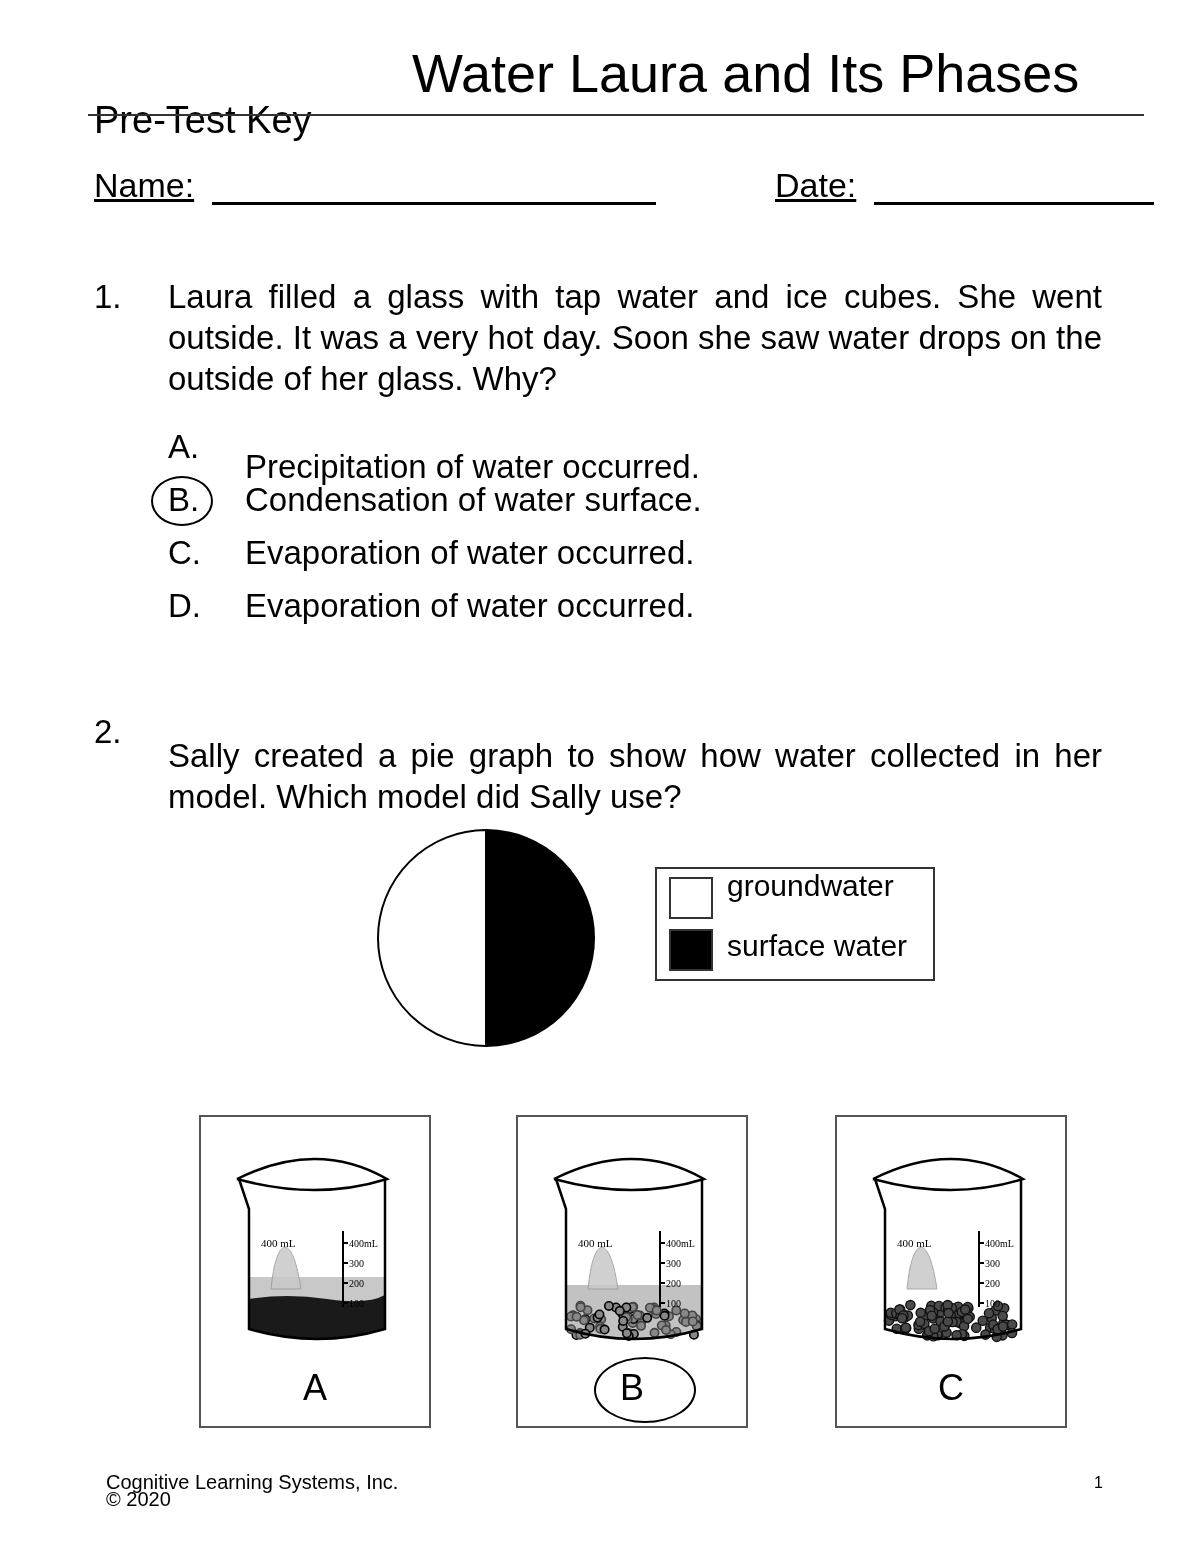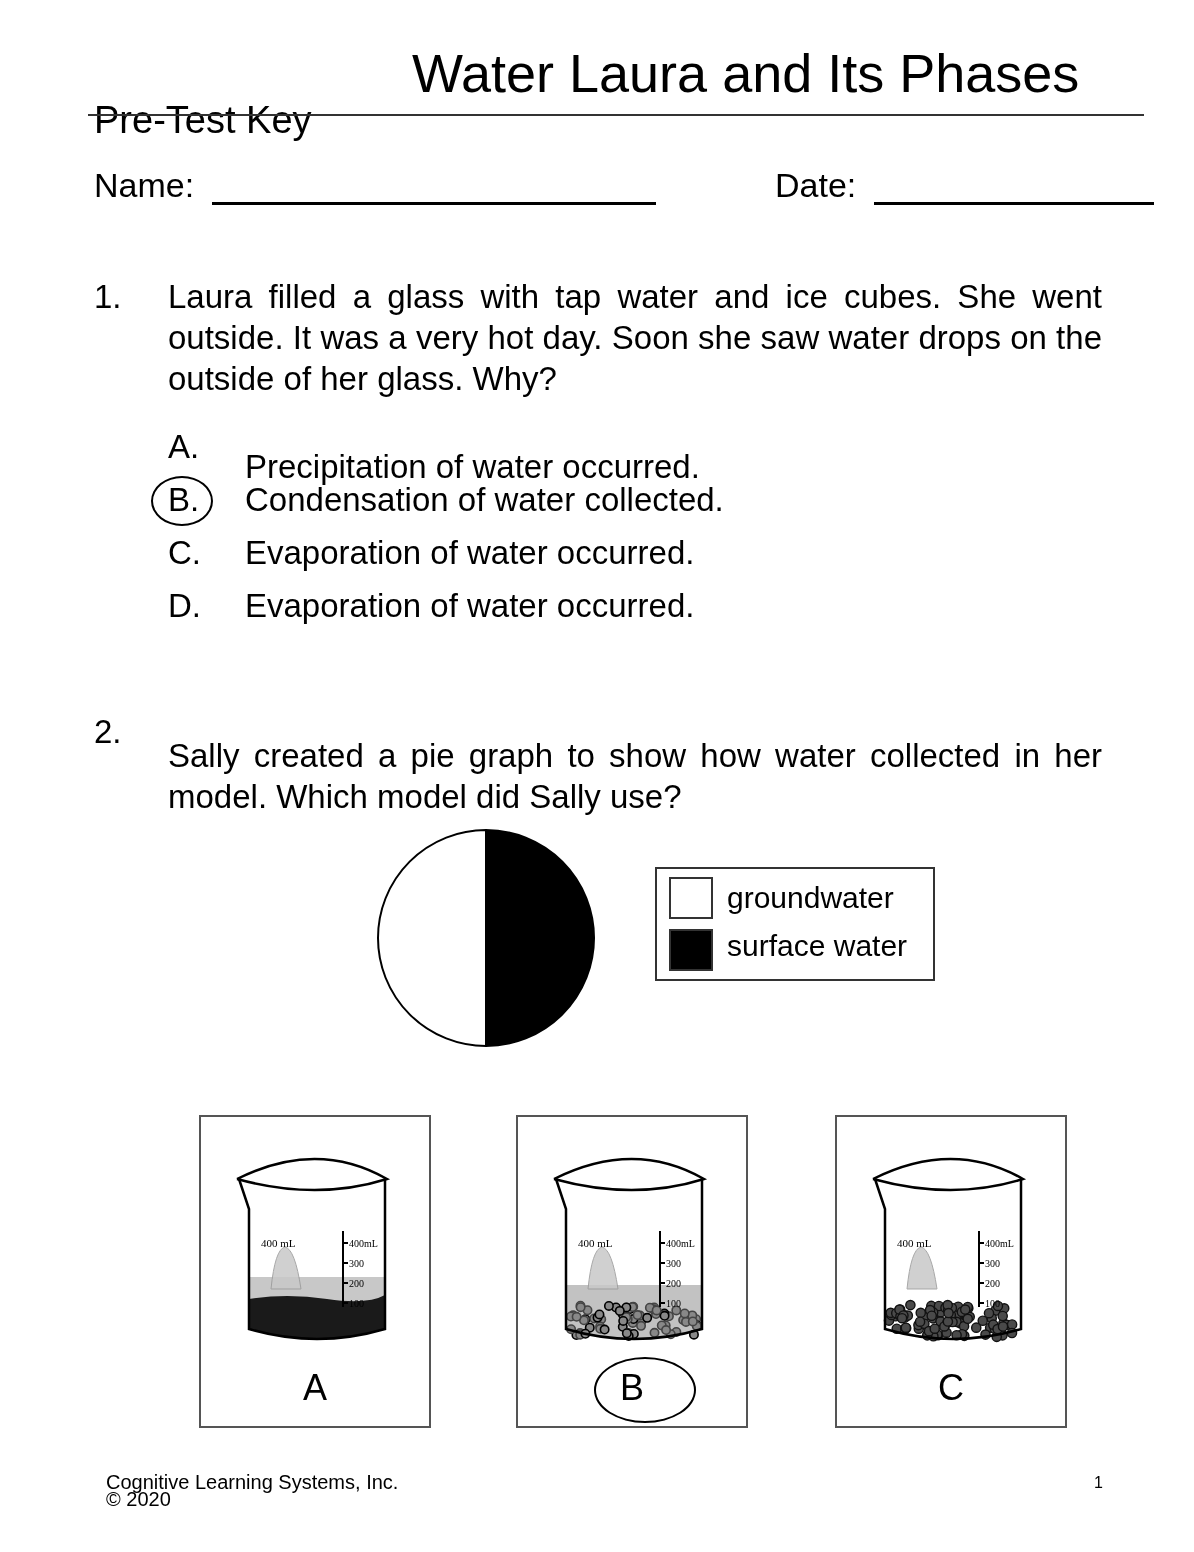--- a/index.html
+++ b/index.html
@@ -1,21 +1,21 @@
 <!DOCTYPE html>
 <html><head>
 <meta charset="utf-8">
 <style>
   html, body { margin:0; padding:0; background:#fff; }
   body { width:1194px; height:1552px; position:relative; font-family:"Liberation Sans", sans-serif; color:#000; overflow:hidden; }
   .abs { position:absolute; }
   .hdr-sub { left:94px; top:70px; font-size:38px;margin-top:29px; }
   .hdr-title { left:412px; top:42px; font-size:54px; }
   .rule { left:88px; top:114px; width:1056px; height:2px; background:#333; }
-  .field { top:166px; font-size:34px; }
+  .field { top:166px; font-size:34px;text-decoration:underline; }
   .blank { display:inline-block; border-bottom:3px solid #000; vertical-align:bottom; margin-left:18px; height:30px; }
   .q { font-size:33px; line-height:41px; }
   .qnum { left:94px; }
   .qtext { left:168px; width:934px; text-align:justify; text-align-last:left; }
   .opt { font-size:33px; }
   .optl { left:168px; }
   .optt { left:245px; }
   .circle-b { left:151px; top:476px; width:58px; height:46px; border:2px solid #000; border-radius:50%; }
   .legend { left:655px; top:867px; width:280px; height:114px; border:2px solid #333; box-sizing:border-box; }
   .sw { left:12px; width:44px; height:42px; box-sizing:border-box; border:2px solid #333; }
@@ -40,37 +40,37 @@
   <span>Date:</span><span class="blank" style="width:280px;"></span>
 </div>
 
 <div class="abs q qnum" style="top:276px;">1.</div>
 <div class="abs q qtext" style="top:276px;">Laura filled a glass with tap water and ice cubes.  She went outside.  It was a very hot day.  Soon she saw water drops on the outside of her glass.  Why?</div>
 
 <div class="abs circle-b"></div>
 <div class="abs opt optl" style="top:428px;">A.</div>
 <div class="abs opt optt" style="top:428px;margin-top:20px;">Precipitation of water occurred.</div>
 <div class="abs opt optl" style="top:481px;">B.</div>
-<div class="abs opt optt" style="top:481px;">Condensation of water collected.</div>
+<div class="abs opt optt" style="top:481px;">Condensation of water surface.</div>
 <div class="abs opt optl" style="top:534px;">C.</div>
 <div class="abs opt optt" style="top:534px;">Evaporation of water occurred.</div>
 <div class="abs opt optl" style="top:587px;">D.</div>
 <div class="abs opt optt" style="top:587px;">Evaporation of water occurred.</div>
 
 <div class="abs q qnum" style="top:711px;">2.</div>
 <div class="abs q qtext" style="top:711px;margin-top:24px;">Sally created a pie graph to show how water collected in her model.  Which model did Sally use?</div>
 
 <svg class="abs" id="pie" style="left:370px; top:822px;" width="232" height="232">
     <path d="M116,116 L116,8 A108,108 0 0 1 116,224 Z" fill="#000000" stroke="#000" stroke-width="2"></path>
     <path d="M116,116 L116,224 A108,108 0 0 1 115.99999999999999,8 Z" fill="#ffffff" stroke="#000" stroke-width="2"></path>
   </svg>
 
 <div class="abs legend">
   <div class="abs sw" style="top:8px; background:#fff;"></div>
-  <div class="abs legtxt" style="top:12px;">groundwater</div>
+  <div class="abs legtxt" style="top:0;">groundwater</div>
   <div class="abs sw" style="top:60px; background:#000;"></div>
   <div class="abs legtxt" style="top:60px;">surface water</div>
 </div>
 
 <div class="abs card" style="left:199px;">
   <svg class="abs beaker" style="left:26px; top:22px;" width="180" height="210">
       <path d="M22,138 L158,138 L158,190 Q90,210 22,190 Z" fill="#9a9a9a" opacity="0.55"></path>
       <path d="M22,160 Q60,154 100,160 T158,156 L158,190 Q90,210 22,190 Z" fill="#1a1a1a"></path>
       <path d="M44,150 Q48,110 58,108 Q68,110 74,150 Z" fill="#c8c8c8" stroke="#999" stroke-width="1" opacity="0.85"></path>
       <path d="M12,40 L22,70 L22,190 Q90,210 158,190 L158,40" fill="none" stroke="#000" stroke-width="2.5"></path>

